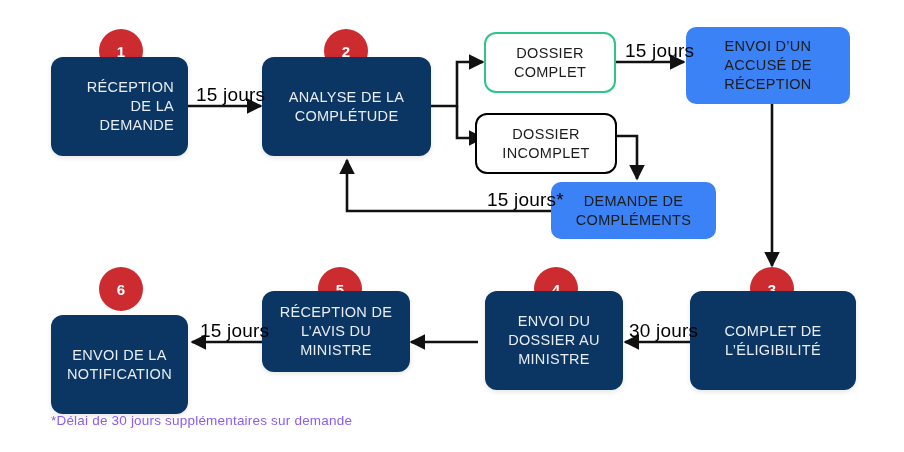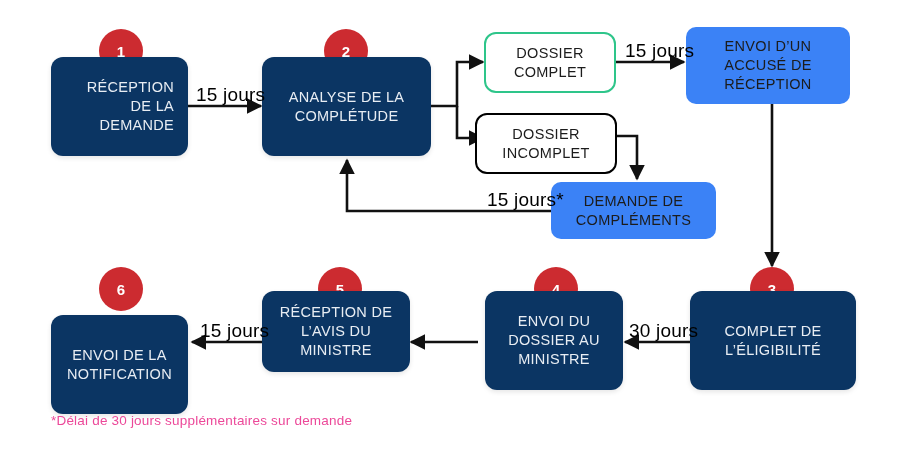--- a/index.html
+++ b/index.html
@@ -71,21 +71,21 @@
   .edge-label {
     position: absolute;
     font-size: 19px;
     color: #000000;
     white-space: nowrap;
     letter-spacing: 0.2px;
   }
   .footnote {
     position: absolute;
     font-size: 13.5px;
-    color: #ec4899;
+    color: #8b5cf6;
     white-space: nowrap;
     letter-spacing: 0.2px;
   }
   #edges {
     position: absolute;
     left: 0; top: 0;
     width: 904px;
     height: 452px;
     pointer-events: none;
     z-index: 1;

